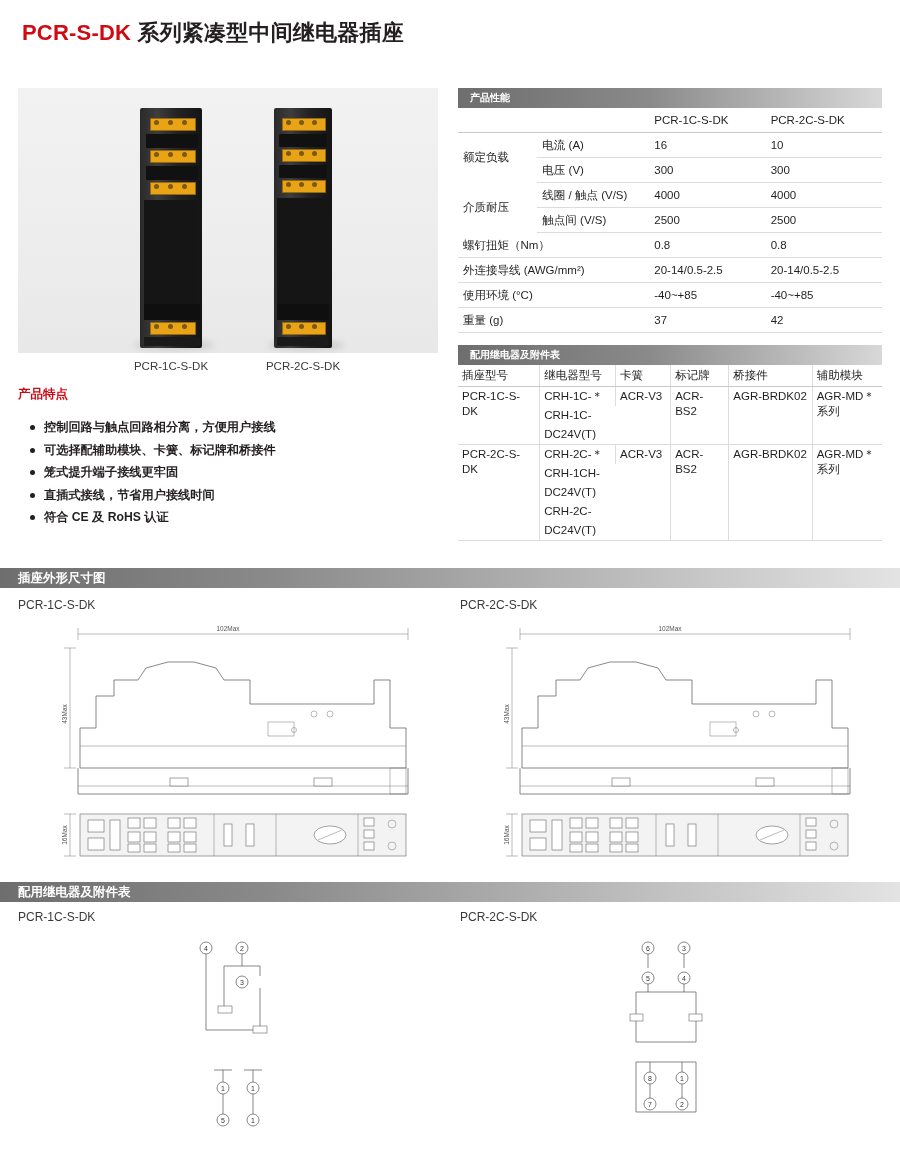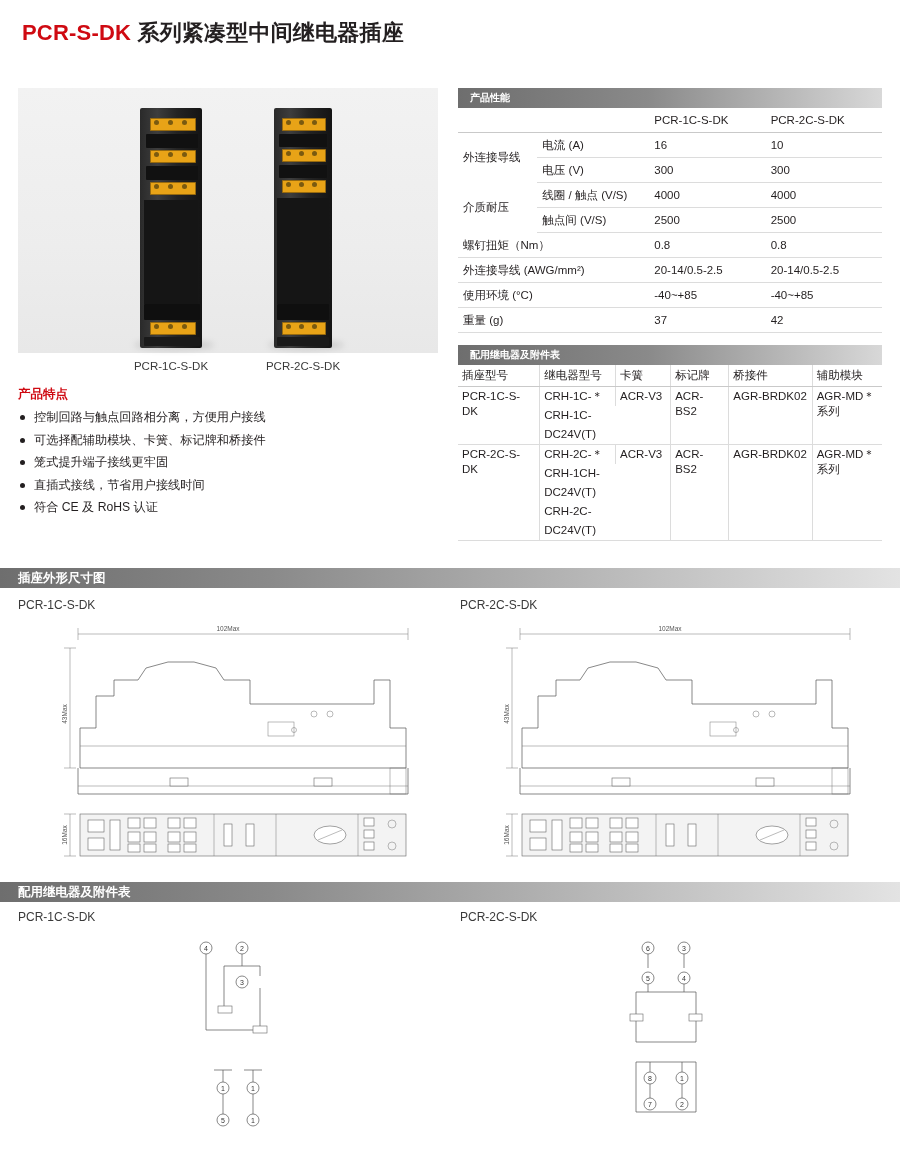--- a/index.html
+++ b/index.html
@@ -55,21 +55,21 @@
   }
   .feat-list{position:absolute;left:18px;top:406px;width:420px;}
   .feat-list li{
     list-style:none;font-size:12.2px;line-height:22.5px;color:#231f20;
     position:relative;padding-left:16px;
   }
   .feat-list li:before{
     content:"";position:absolute;left:2px;top:9px;width:5px;height:5px;border-radius:50%;
     background:#231f20;
   }
-  ul{margin:0;padding:0;}
+  ul{margin:10px;padding:0;font-weight:bold;}
 
   
   .secbar{
     position:absolute;height:20px;line-height:20px;
     background:linear-gradient(90deg,#6e6e6e 0%,#8a8a8a 45%,#d8d8d8 100%);
     color:#ffffff;font-size:10px;font-weight:bold;padding-left:12px;box-sizing:border-box;
   }
   .secbar-wide{
     position:absolute;left:0;width:900px;height:20px;line-height:20px;
     background:linear-gradient(90deg,#6e6e6e 0%,#8a8a8a 30%,#e3e3e3 100%);
@@ -200,21 +200,21 @@
   <div class="secbar" style="left:458px;top:88px;width:424px;">产品性能</div>
   <table class="perf">
     <tbody>
         <tr class="head">
       <td class="lbl"></td>
       <td class="sub"></td>
       <td class="v">PCR-1C-S-DK</td>
       <td class="v">PCR-2C-S-DK</td>
     </tr>
     <tr>
-      <td class="lbl nobb" rowspan="2">外连接导线</td>
+      <td class="lbl nobb" rowspan="2">额定负载</td>
       <td class="sub">电流 (A)</td>
       <td class="v">16</td>
       <td class="v">10</td>
     </tr>
     <tr>
       <td class="sub">电压 (V)</td>
       <td class="v">300</td>
       <td class="v">300</td>
     </tr>
     <tr>

